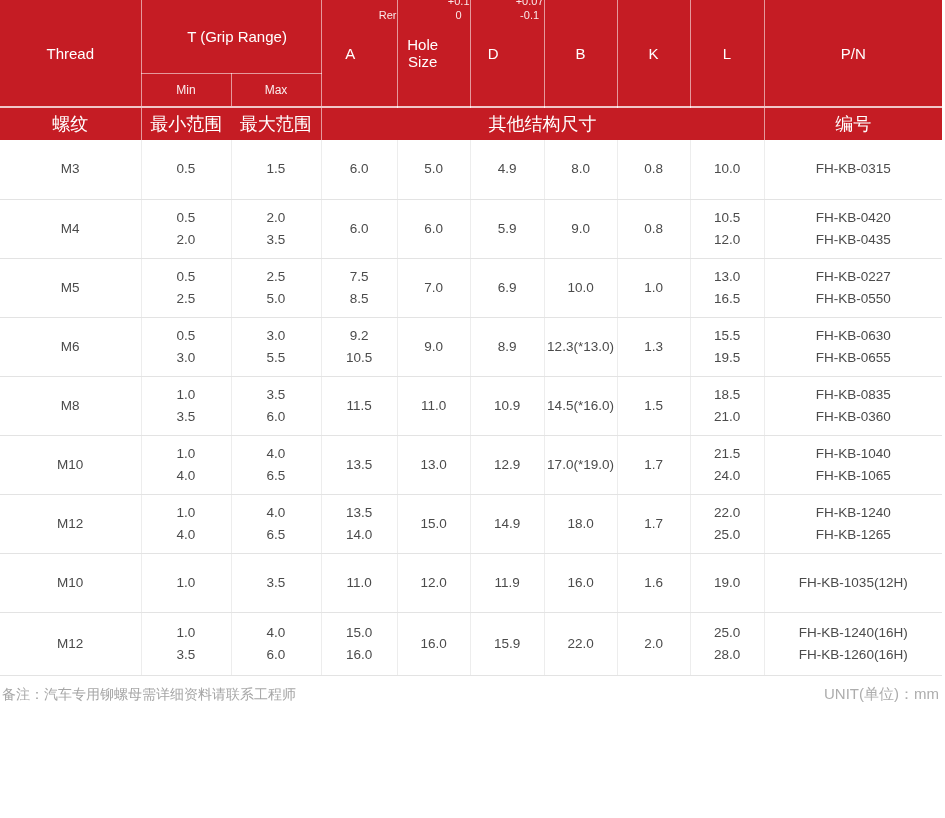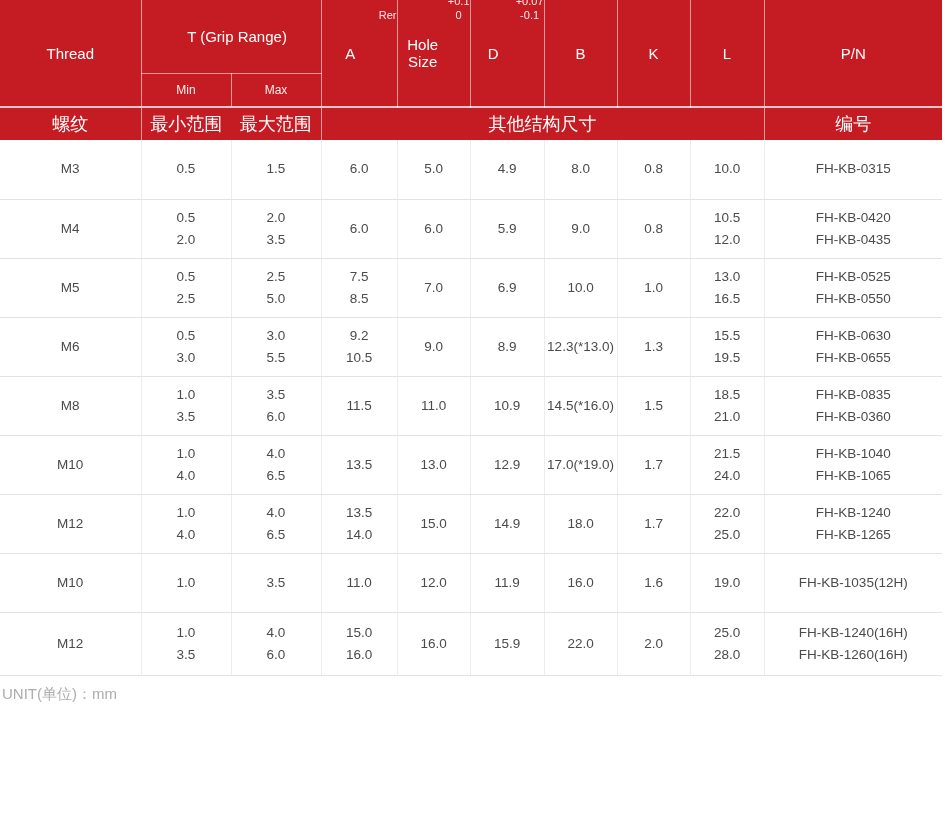--- a/index.html
+++ b/index.html
@@ -210,21 +210,21 @@
           <td>2.5
 5.0</td>
           <td>7.5
 8.5</td>
           <td>7.0</td>
           <td>6.9</td>
           <td>10.0</td>
           <td>1.0</td>
           <td>13.0
 16.5</td>
-          <td>FH-KB-0525
+          <td>FH-KB-0227
 FH-KB-0550</td>
         </tr>
         <tr>
           <td>M6</td>
           <td>0.5
 3.0</td>
           <td>3.0
 5.5</td>
           <td>9.2
 10.5</td>
@@ -312,16 +312,17 @@
           <td>2.0</td>
           <td>25.0
 28.0</td>
           <td>FH-KB-1240(16H)
 FH-KB-1260(16H)</td>
         </tr>
       </tbody>
   </table>
 
   <div class="footnote">
+    <span class="note">备注：汽车专用铆螺母需详细资料请联系工程师</span>
     <span class="unit">UNIT(单位)：mm</span>
   </div>
 
 </div>
 
 </body></html>

